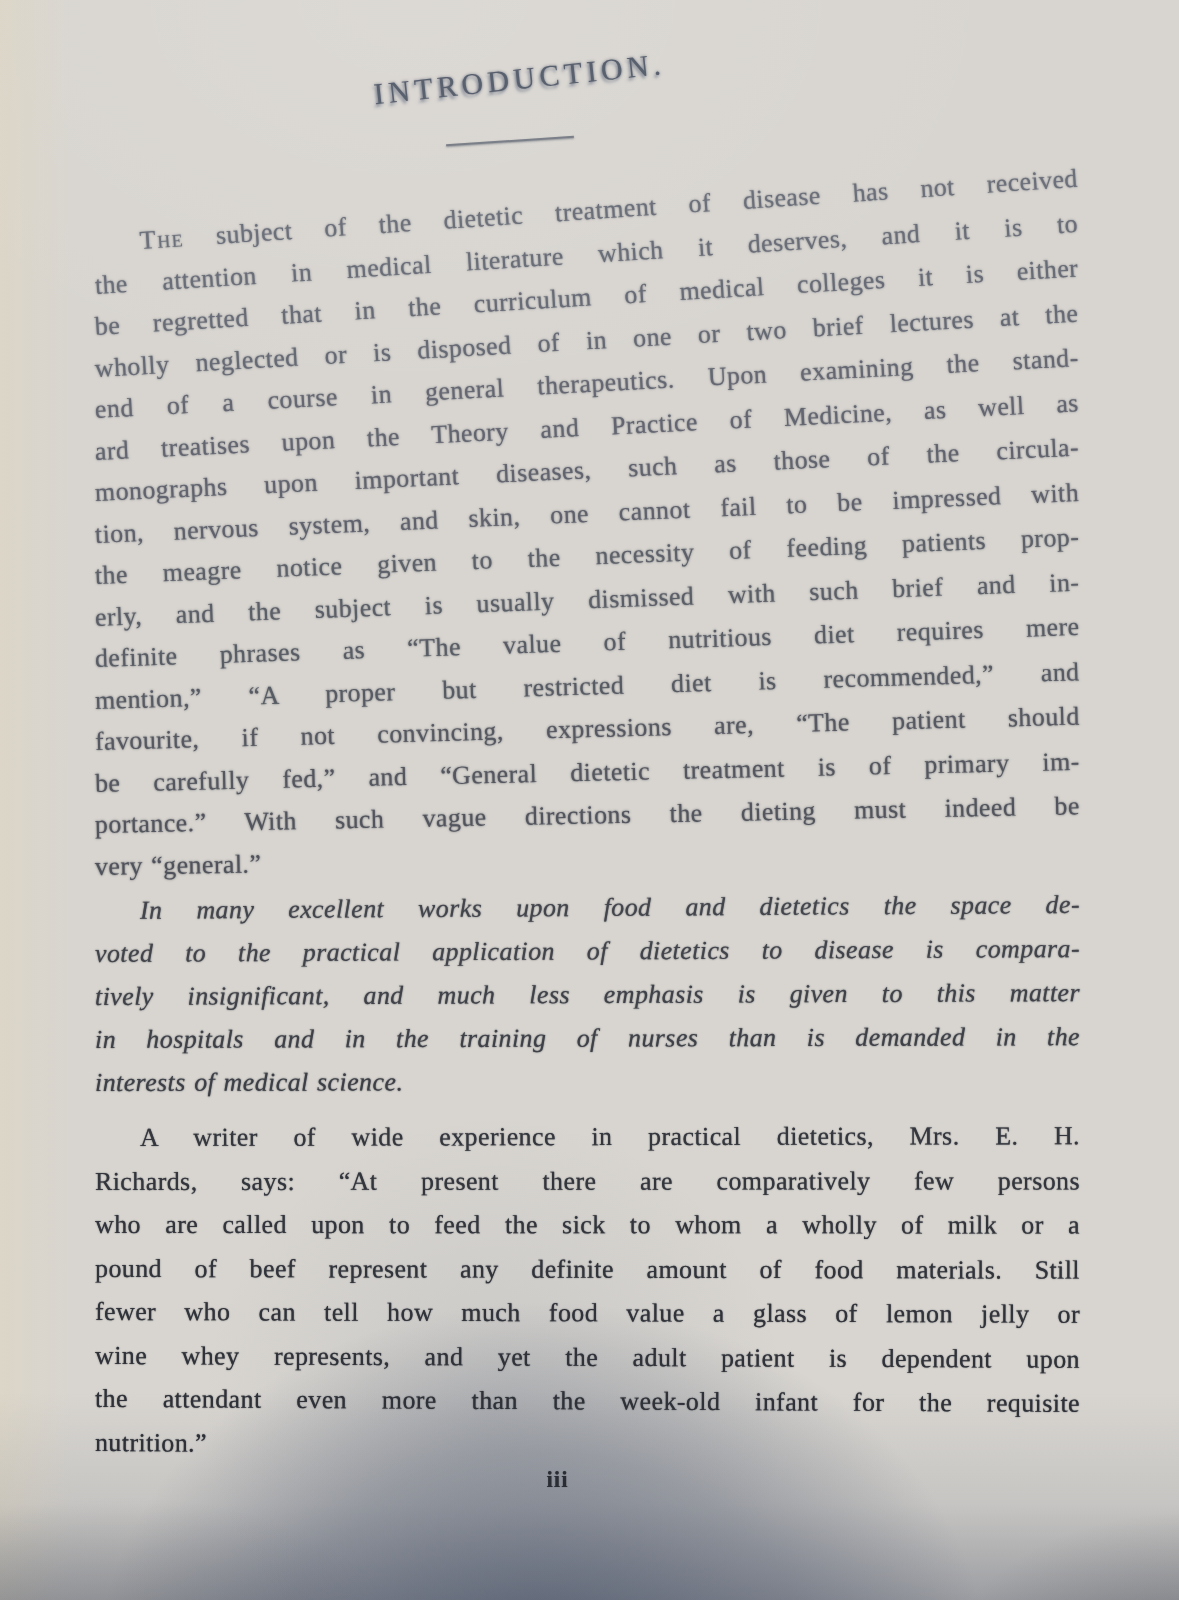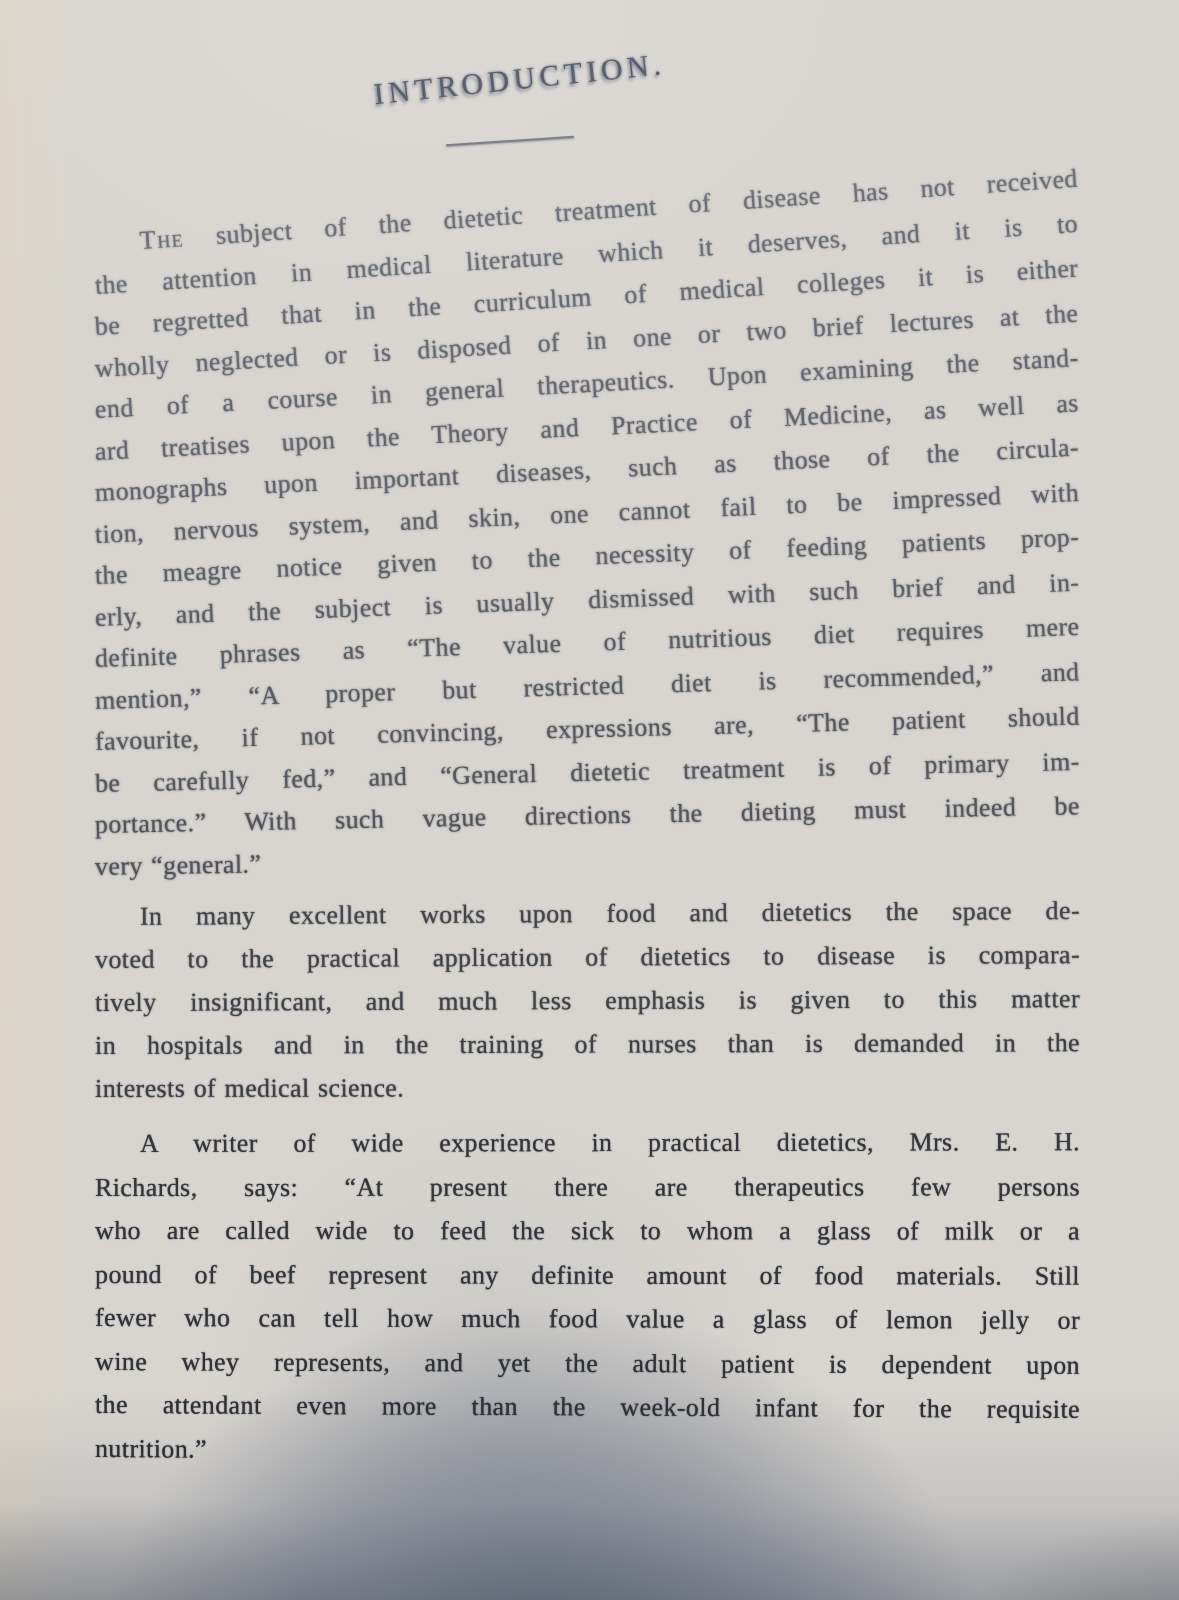--- a/index.html
+++ b/index.html
@@ -42,21 +42,21 @@
     box-shadow:0 1px 2px rgba(110,115,125,0.7);
     transform:rotate(-3.7deg);
   }
   #paragraphs{margin-top:81px;}
   .para{
     font-size:26px;
     letter-spacing:0.4px;
     word-spacing:1.5px;
   }
   .para:nth-child(1){line-height:41.5px;}
-  .para:nth-child(2){line-height:43px;margin-top:8px;}
+  .para:nth-child(2){line-height:43px;margin-top:2px;font-style:italic;}
   .para:nth-child(3){line-height:43.5px;margin-top:12px;}
   .para:nth-child(4){line-height:43px;margin-top:10px;}
   .line{
     text-align:justify;
     text-align-last:justify;
     transform-origin:0 55%;
   }
   .line.lastline{text-align-last:left;}
   .line.indent{text-indent:45px;}
   .lead{font-variant:small-caps;letter-spacing:1.5px;}
@@ -98,23 +98,24 @@
         </div>
         <div class="para">
           <div class="line indent" style="transform: rotate(-0.35deg); color: rgb(66, 69, 76); text-shadow: rgb(66, 69, 76) 0px 0px 1.7px;">In many excellent works upon food and dietetics the space de-</div>
           <div class="line" style="transform: rotate(-0.2875deg); color: rgb(65, 68, 75); text-shadow: rgb(65, 68, 75) 0px 0px 1.7px;">voted to the practical application of dietetics to disease is compara-</div>
           <div class="line" style="transform: rotate(-0.225deg); color: rgb(63, 66, 73); text-shadow: rgb(63, 66, 73) 0px 0px 1.7px;">tively insignificant, and much less emphasis is given to this matter</div>
           <div class="line" style="transform: rotate(-0.1625deg); color: rgb(62, 65, 72); text-shadow: rgb(62, 65, 72) 0px 0px 1.7px;">in hospitals and in the training of nurses than is demanded in the</div>
           <div class="line lastline" style="transform: rotate(-0.1deg); color: rgb(60, 63, 70); text-shadow: rgb(60, 63, 70) 0px 0px 1.7px;">interests of medical science.</div>
         </div>
         <div class="para">
           <div class="line indent" style="transform: rotate(-0.1deg); color: rgb(52, 55, 62); text-shadow: rgb(52, 55, 62) 0px 0px 1.3px;">A writer of wide experience in practical dietetics, Mrs. E. H.</div>
-          <div class="line" style="transform: rotate(-0.0357142deg); color: rgb(51, 54, 61); text-shadow: rgb(51, 54, 61) 0px 0px 1.3px;">Richards, says: “At present there are therapeutics few persons</div>
-          <div class="line" style="transform: rotate(0.0285714deg); color: rgb(50, 53, 60); text-shadow: rgb(50, 53, 60) 0px 0px 1.3px;">who are called wide to feed the sick to whom a glass of milk or a</div>
+          <div class="line" style="transform: rotate(-0.0357142deg); color: rgb(51, 54, 61); text-shadow: rgb(51, 54, 61) 0px 0px 1.3px;">Richards, says: “At present there are comparatively few persons</div>
+          <div class="line" style="transform: rotate(0.0285714deg); color: rgb(50, 53, 60); text-shadow: rgb(50, 53, 60) 0px 0px 1.3px;">who are called upon to feed the sick to whom a wholly of milk or a</div>
           <div class="line" style="transform: rotate(0.0928571deg); color: rgb(49, 52, 59); text-shadow: rgb(49, 52, 59) 0px 0px 1.3px;">pound of beef represent any definite amount of food materials.  Still</div>
           <div class="line" style="transform: rotate(0.157143deg); color: rgb(48, 51, 58); text-shadow: rgb(48, 51, 58) 0px 0px 1.3px;">fewer who can tell how much food value a glass of lemon jelly or</div>
           <div class="line" style="transform: rotate(0.221429deg); color: rgb(47, 50, 57); text-shadow: rgb(47, 50, 57) 0px 0px 1.3px;">wine whey represents, and yet the adult patient is dependent upon</div>
           <div class="line" style="transform: rotate(0.285714deg); color: rgb(46, 49, 56); text-shadow: rgb(46, 49, 56) 0px 0px 1.3px;">the attendant even more than the week-old infant for the requisite</div>
           <div class="line lastline" style="transform: rotate(0.35deg); color: rgb(45, 48, 55); text-shadow: rgb(45, 48, 55) 0px 0px 1.3px;">nutrition.”</div>
         </div>
       </div>
+    <div class="pagenum">iii</div>
   </div>
 </div>
 
 </body></html>

